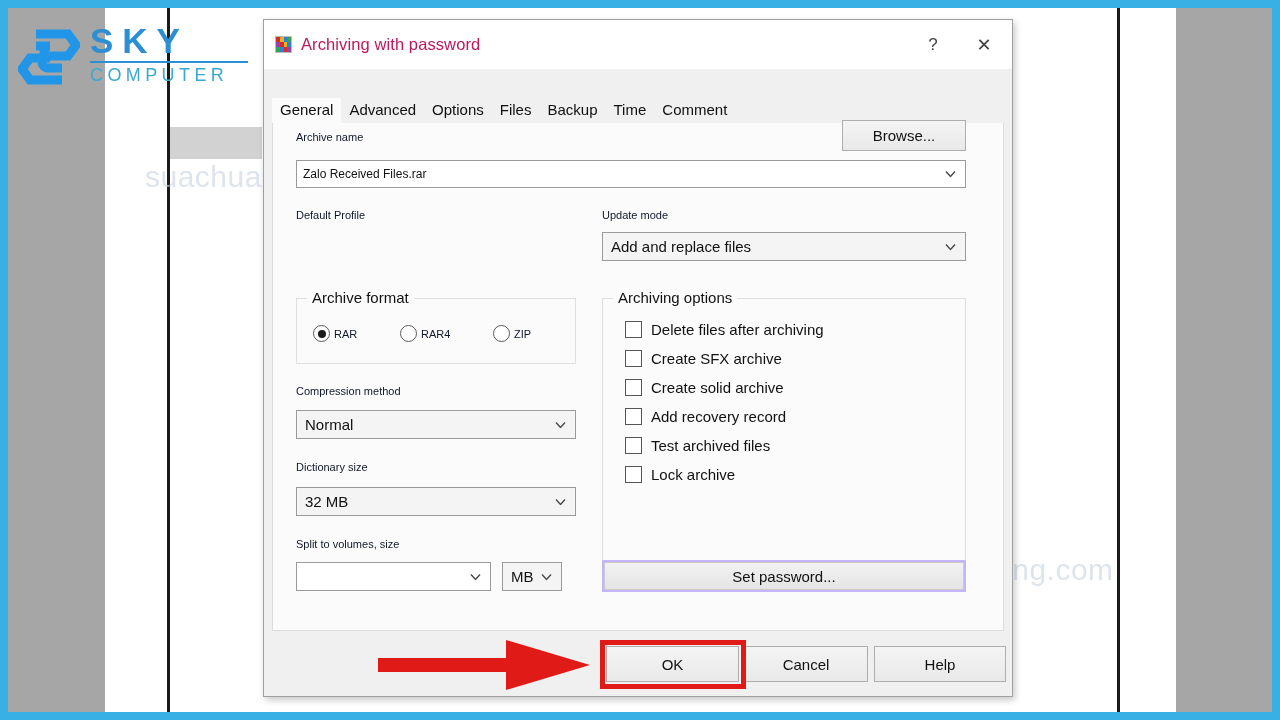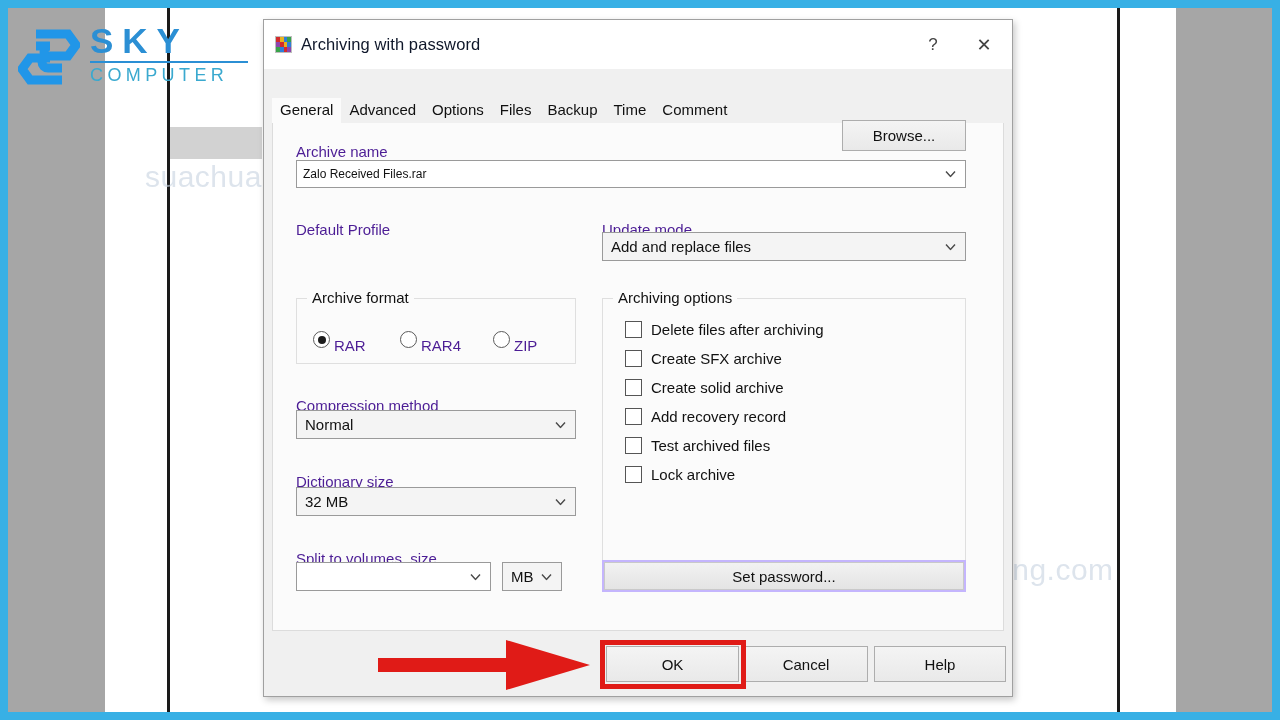--- a/index.html
+++ b/index.html
@@ -79,21 +79,21 @@
   }
   .app-icon {
     width: 17px; height: 17px; margin-left: 11px; margin-right: 9px;
     position: relative; flex: none;
     background: #efefef; border: 1px solid #bdbdbd;
     display: grid; grid-template-columns: repeat(4,1fr); grid-template-rows: repeat(3,1fr);
     overflow: hidden;
   }
   .app-icon i { display: block; }
   .title-text {
-    font-size: 16.5px; color: #0f172a; letter-spacing: .1px;
+    font-size: 16.5px; color: #be185d; letter-spacing: .1px;
   }
   .tb-btns { position: absolute; right: 0; top: 0; height: 49px; display: flex; }
   .tb-btn {
     width: 46px; height: 49px; display: flex; align-items: center; justify-content: center;
     color: #444; font-size: 17px; background: transparent;
   }
   .tb-btn.close { width: 56px; font-size: 18px; }
 
   
   .tabstrip {
@@ -105,21 +105,21 @@
     padding: 2px 8px 4px 8px; color: #101010;
     background: #f0f0f0; line-height: 20px;
   }
   .tab.active { background: #fbfbfb; }
   .tabpage {
     position: absolute; left: 8px; top: 103px; right: 8px; bottom: 65px;
     background: #fbfbfb; border: 1px solid #dcdcdc; border-top: none;
   }
 
   
-  .lbl { font-size: 15px; color: #4c1d95; margin-top: 12px; }
+  .lbl { font-size: 11px; color: #0f172a; }
   .btn {
     background: linear-gradient(#f4f4f4,#e9e9e9);
     border: 1px solid #adadad; color: #111;
     font-size: 15px; font-family: "Liberation Sans", sans-serif;
     display: flex; align-items: center; justify-content: center;
   }
   .field {
     background: #ffffff; border: 1px solid #9a9a9a;
     font-size: 12px; color: #111;
     display: flex; align-items: center; padding-left: 6px;

